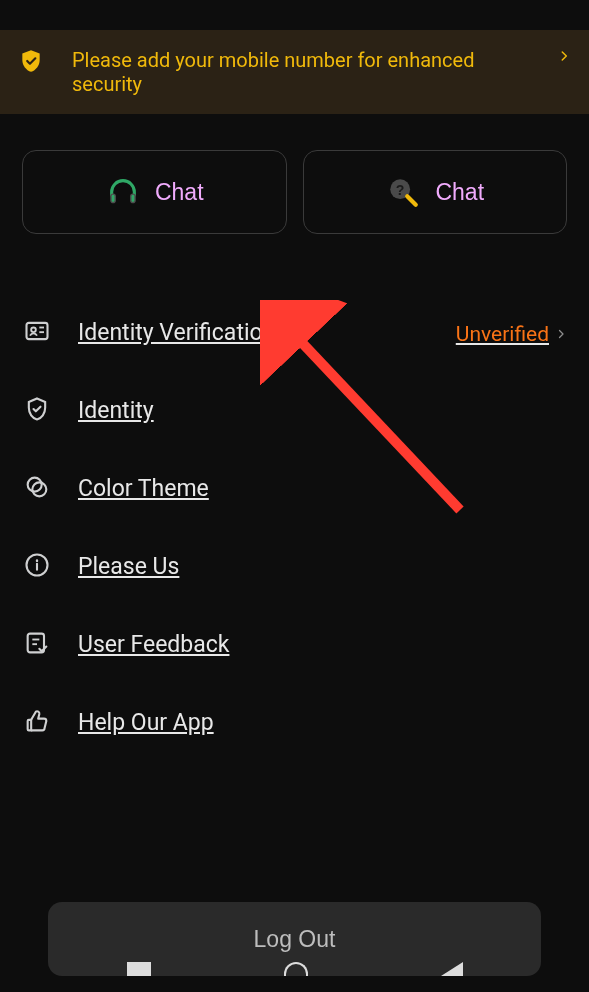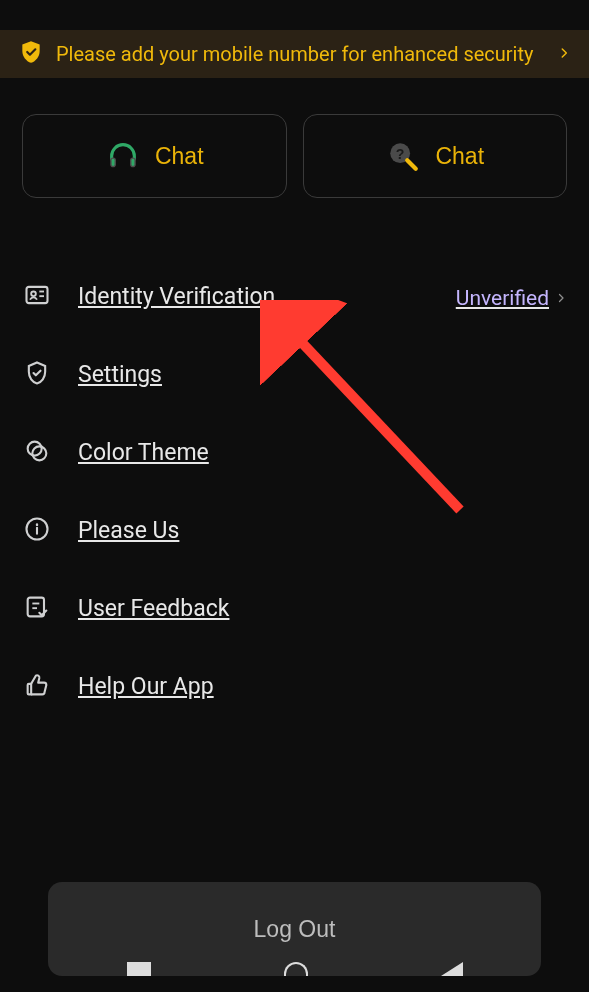--- a/index.html
+++ b/index.html
@@ -11,24 +11,23 @@
     color: #e8e8e8;
     overflow: hidden;
     position: relative;
   }
   .topbar {
     height: 30px;
     background: #0d0d0d;
   }
   .banner {
     display: flex;
-    align-items: center;
     background: #2b2215;
-    padding: 9px 18px;
-    gap: 12px;
+    padding: 18px 18px;
+    gap: 28px;
   }
   .banner-text {
     color: #f0b90b;
     font-size: 20px;
     flex: 1;
   }
   .banner-chevron {
     color: #f0b90b;
   }
   .actions-row {
@@ -39,21 +38,21 @@
   .action-btn {
     flex: 1;
     border: 1px solid #3a3a3a;
     border-radius: 14px;
     background: transparent;
     display: flex;
     align-items: center;
     justify-content: center;
     gap: 14px;
     height: 84px;
-    color: #eab308;
+    color: #f0abfc;
     font-size: 23px;
     cursor: pointer;
   }
   .action-icon {
     width: 36px;
     height: 36px;
     display:flex;
     align-items:center;
     justify-content:center;
   }
@@ -79,38 +78,38 @@
   }
   .menu-label {
     font-size: 23px;
     color: #e8e8e8;
     flex: 1;
   }
   .menu-right {
     display:flex;
     align-items:center;
     gap:6px;
-    color:#c4b5fd;
+    color:#f97316;
     font-size:21px;
     margin-top:16px;
   }
   .logout-wrap {
     position:absolute;
     left:0;
     right:0;
     bottom: 16px;
     padding: 0 48px;
   }
   .logout-btn {
     width:100%;
     background:#2a2a2a;
     color:#bdbdbd;
     border:none;
     border-radius:14px;
-    height:94px;
+    height:74px;
     font-size:23px;
     cursor:pointer;
   }
   
   .arrow {
     position:absolute;
     pointer-events:none;
   }
   .bottom-nav-hint {
     position:absolute;
@@ -209,21 +208,21 @@
     </span>
   </div>
 
   <div class="menu-item">
     <span class="menu-icon">
       <svg width="28" height="28" viewBox="0 0 24 24" fill="none">
         <path d="M12 3 L19 6 V11 C19 16 16 20 12 21 C8 20 5 16 5 11 V6 Z" stroke="#cfd0d1" stroke-width="1.8" fill="none"></path>
         <path d="M9 12 L11 14 L15 10" stroke="#cfd0d1" stroke-width="1.8" fill="none" stroke-linecap="round" stroke-linejoin="round"></path>
       </svg>
     </span>
-    <span class="menu-label">Settings</span>
+    <span class="menu-label">Identity</span>
   </div>
 
 
   <div class="menu-item">
     <span class="menu-icon">
       <svg width="28" height="28" viewBox="0 0 24 24" fill="none">
         <circle cx="10" cy="10" r="6" stroke="#cfd0d1" stroke-width="1.8" fill="none"></circle>
         <circle cx="14" cy="14" r="6" stroke="#cfd0d1" stroke-width="1.8" fill="none"></circle>
       </svg>
     </span>

